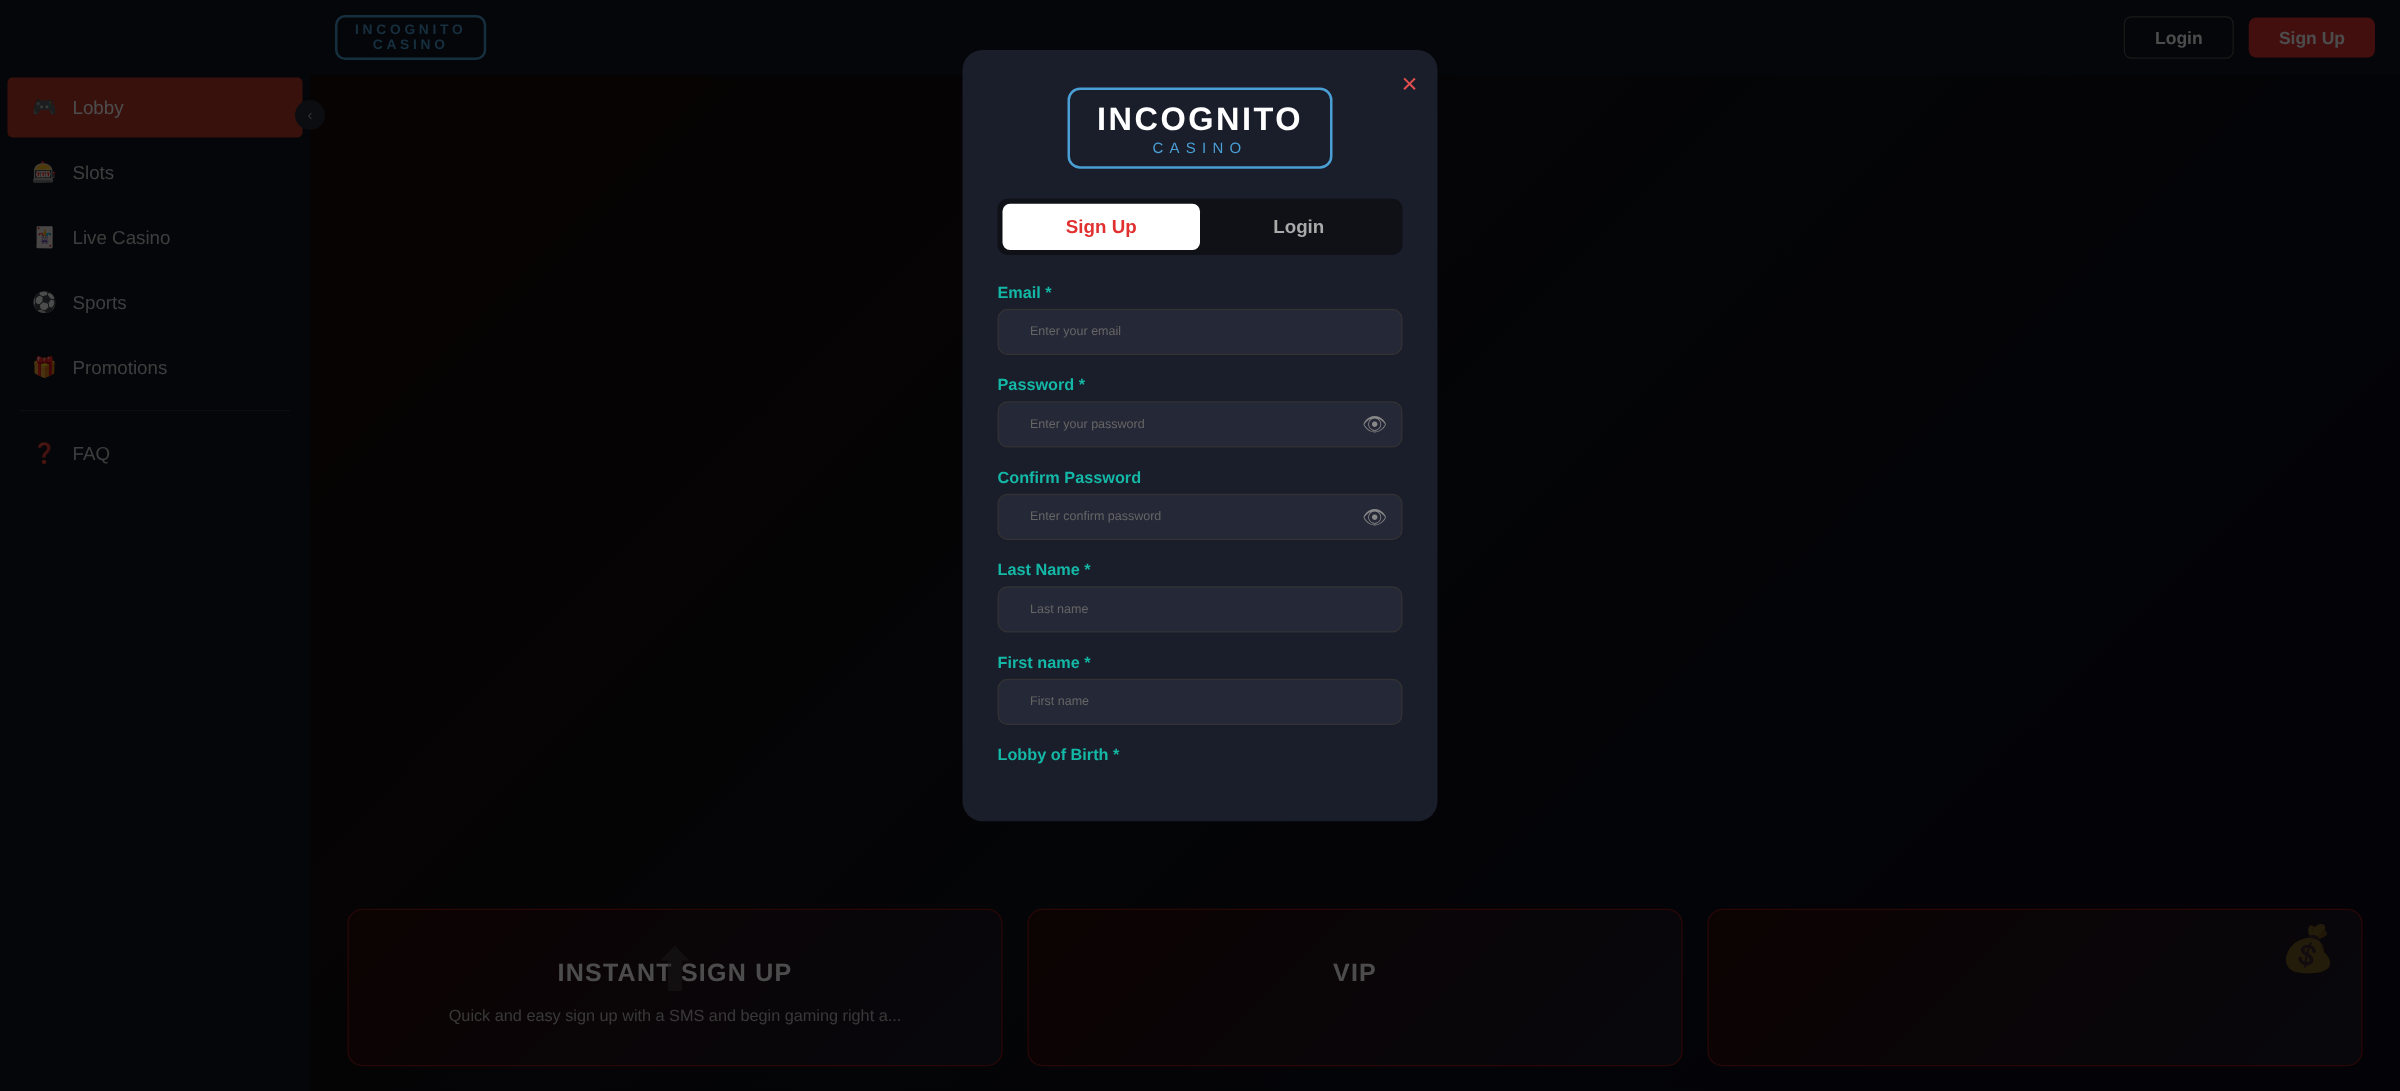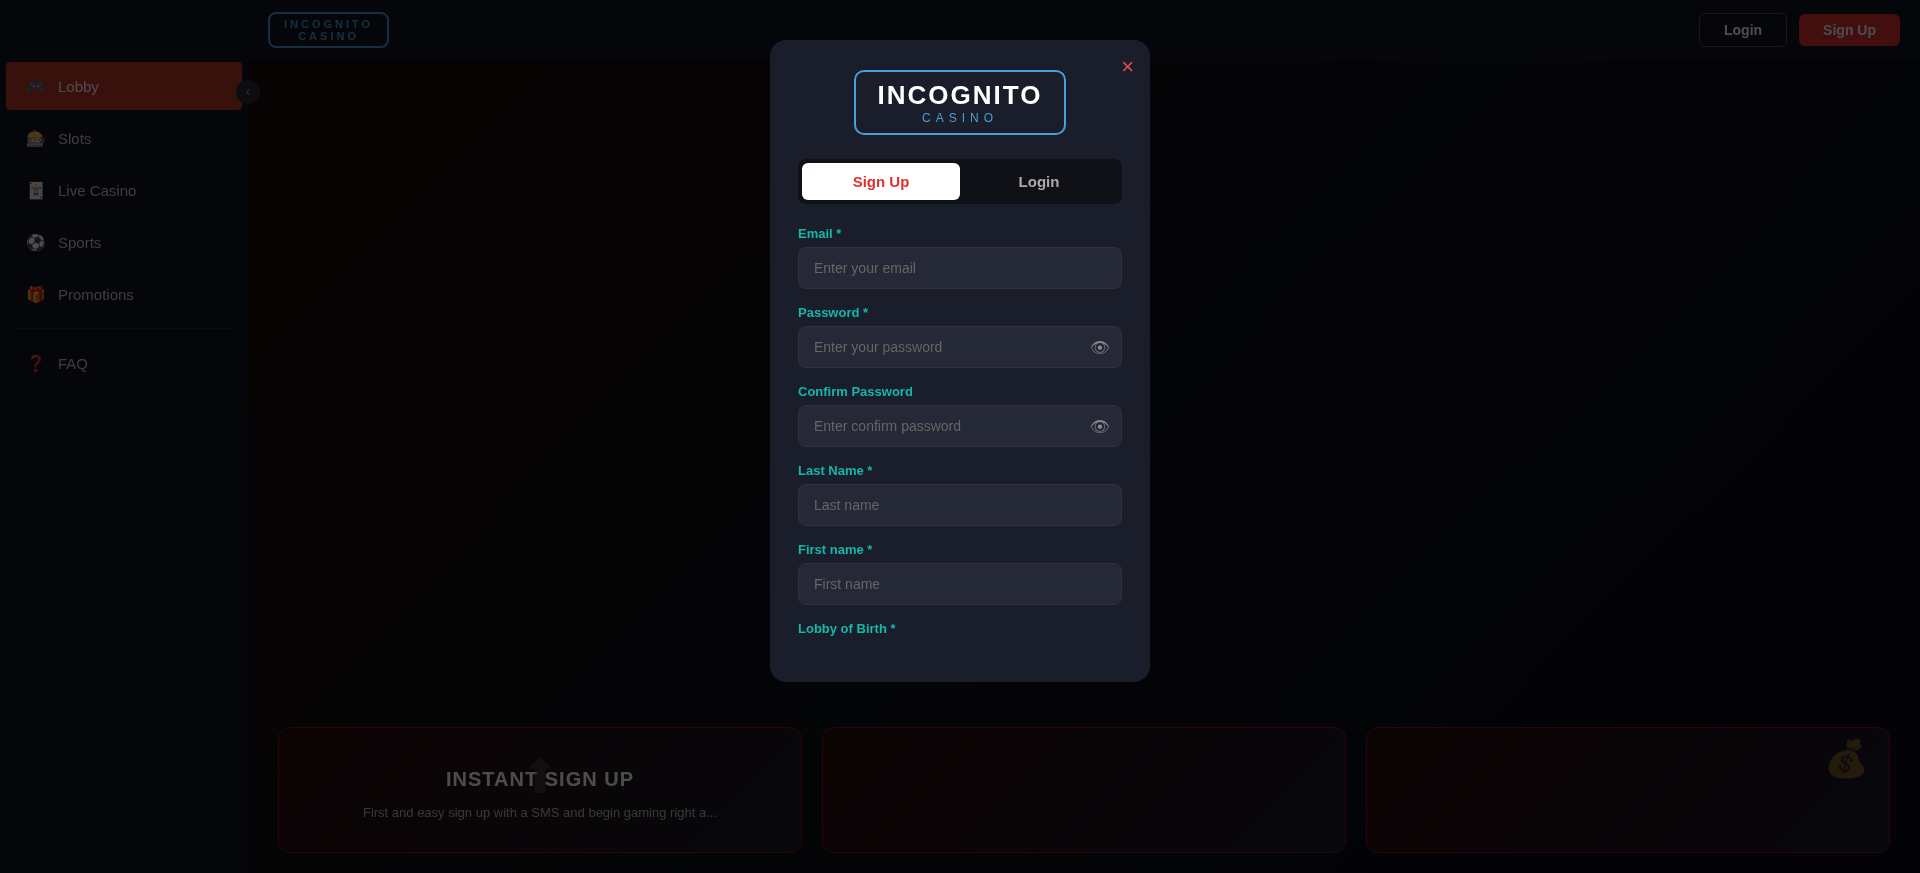--- a/index.html
+++ b/index.html
@@ -287,23 +287,23 @@
       display: block;
     }
     .form-input-wrap {
       position: relative;
     }
     .form-input {
       width: 100%;
       background: #252836;
       border: 1px solid #333;
       border-radius: 8px;
-      padding: 12px 15px;
+      padding: 12px 25px;
       color: #888;
-      font-size: 14px;
+      font-size: 10px;
       outline: none;
     }
     .form-input::placeholder {
       color: #666;
     }
     .eye-icon {
       position: absolute;
       right: 12px;
       top: 50%;
       transform: translateY(-50%);
@@ -361,23 +361,24 @@
     <button class="btn-signup-top">Sign Up</button>
   </div>
 </div>
 
 <div class="main-content">
 
   <div class="promo-cards">
     <div class="promo-card">
       <div class="cursor-icon">⬆</div>
       <div class="promo-card-title">INSTANT SIGN UP</div>
-      <div class="promo-card-text">First and easy sign up with a SMS and begin gaming right a...</div>
+      <div class="promo-card-text">Quick and easy sign up with a SMS and begin gaming right a...</div>
     </div>
     <div class="promo-card">
+      <div class="promo-card-title">VIP</div>
     </div>
     <div class="promo-card">
       <div class="money-icon">💰</div>
     </div>
   </div>
 </div>
 
 <div class="overlay">
   <div class="modal">
     <button class="modal-close">×</button>

